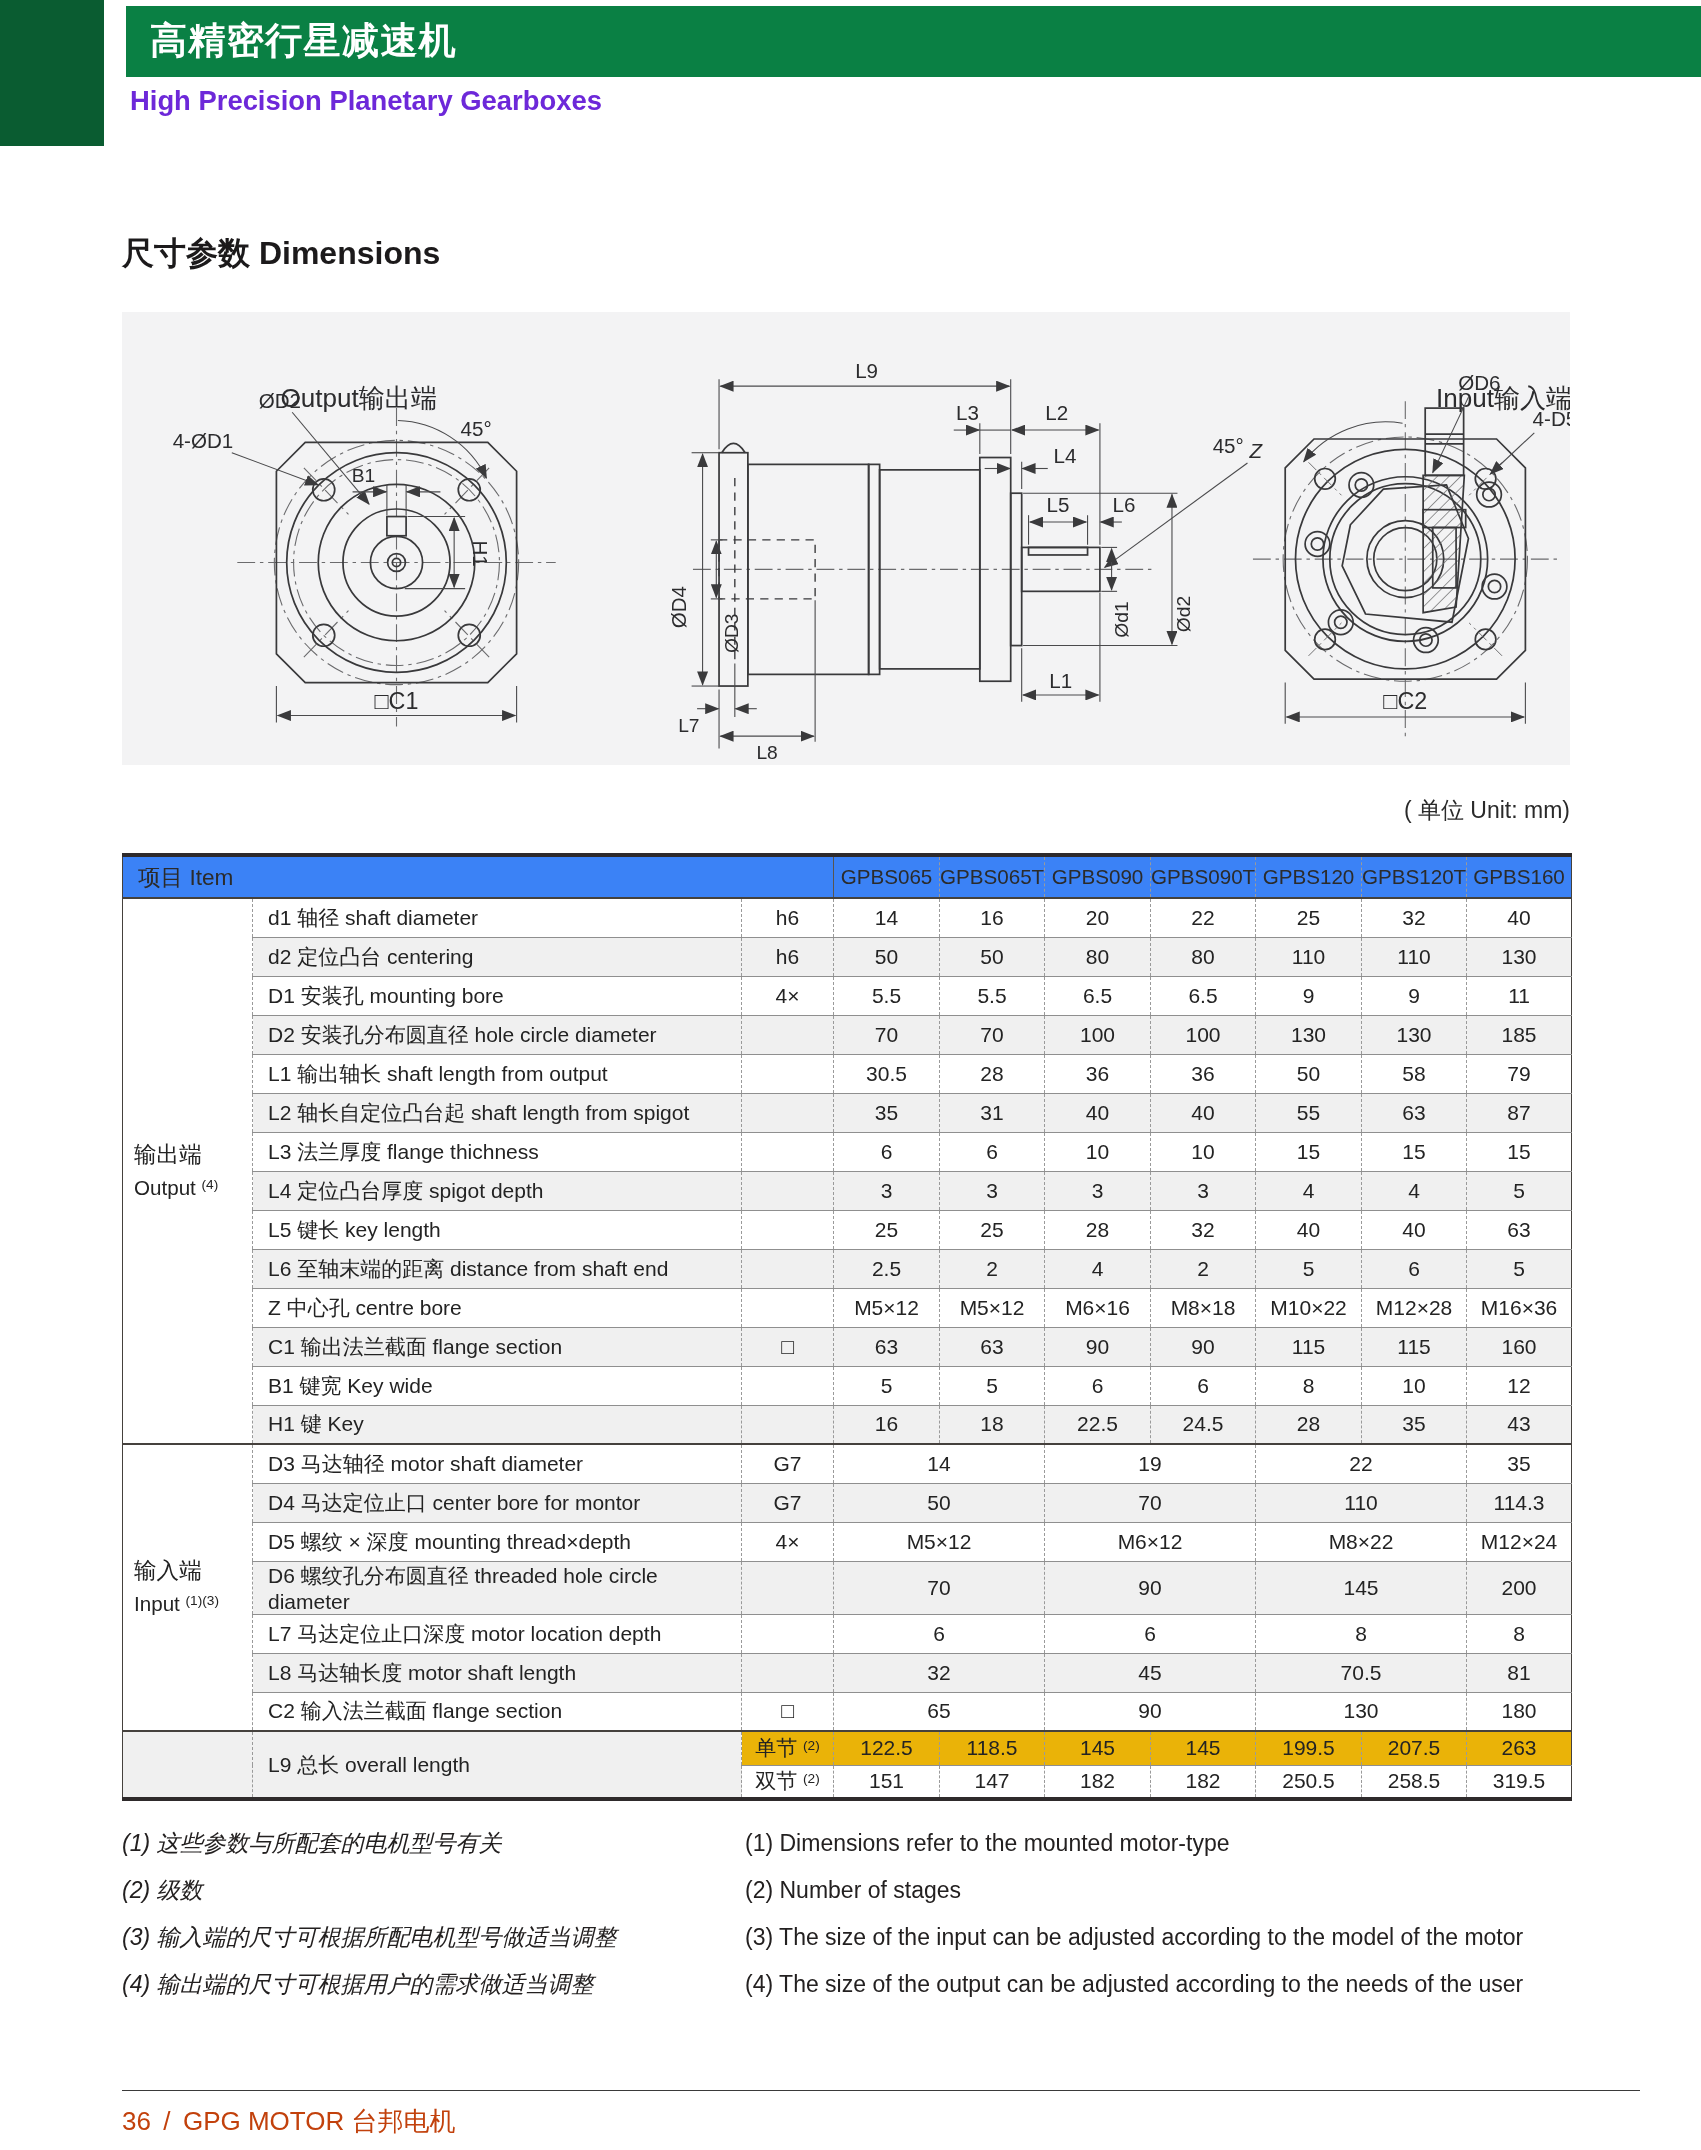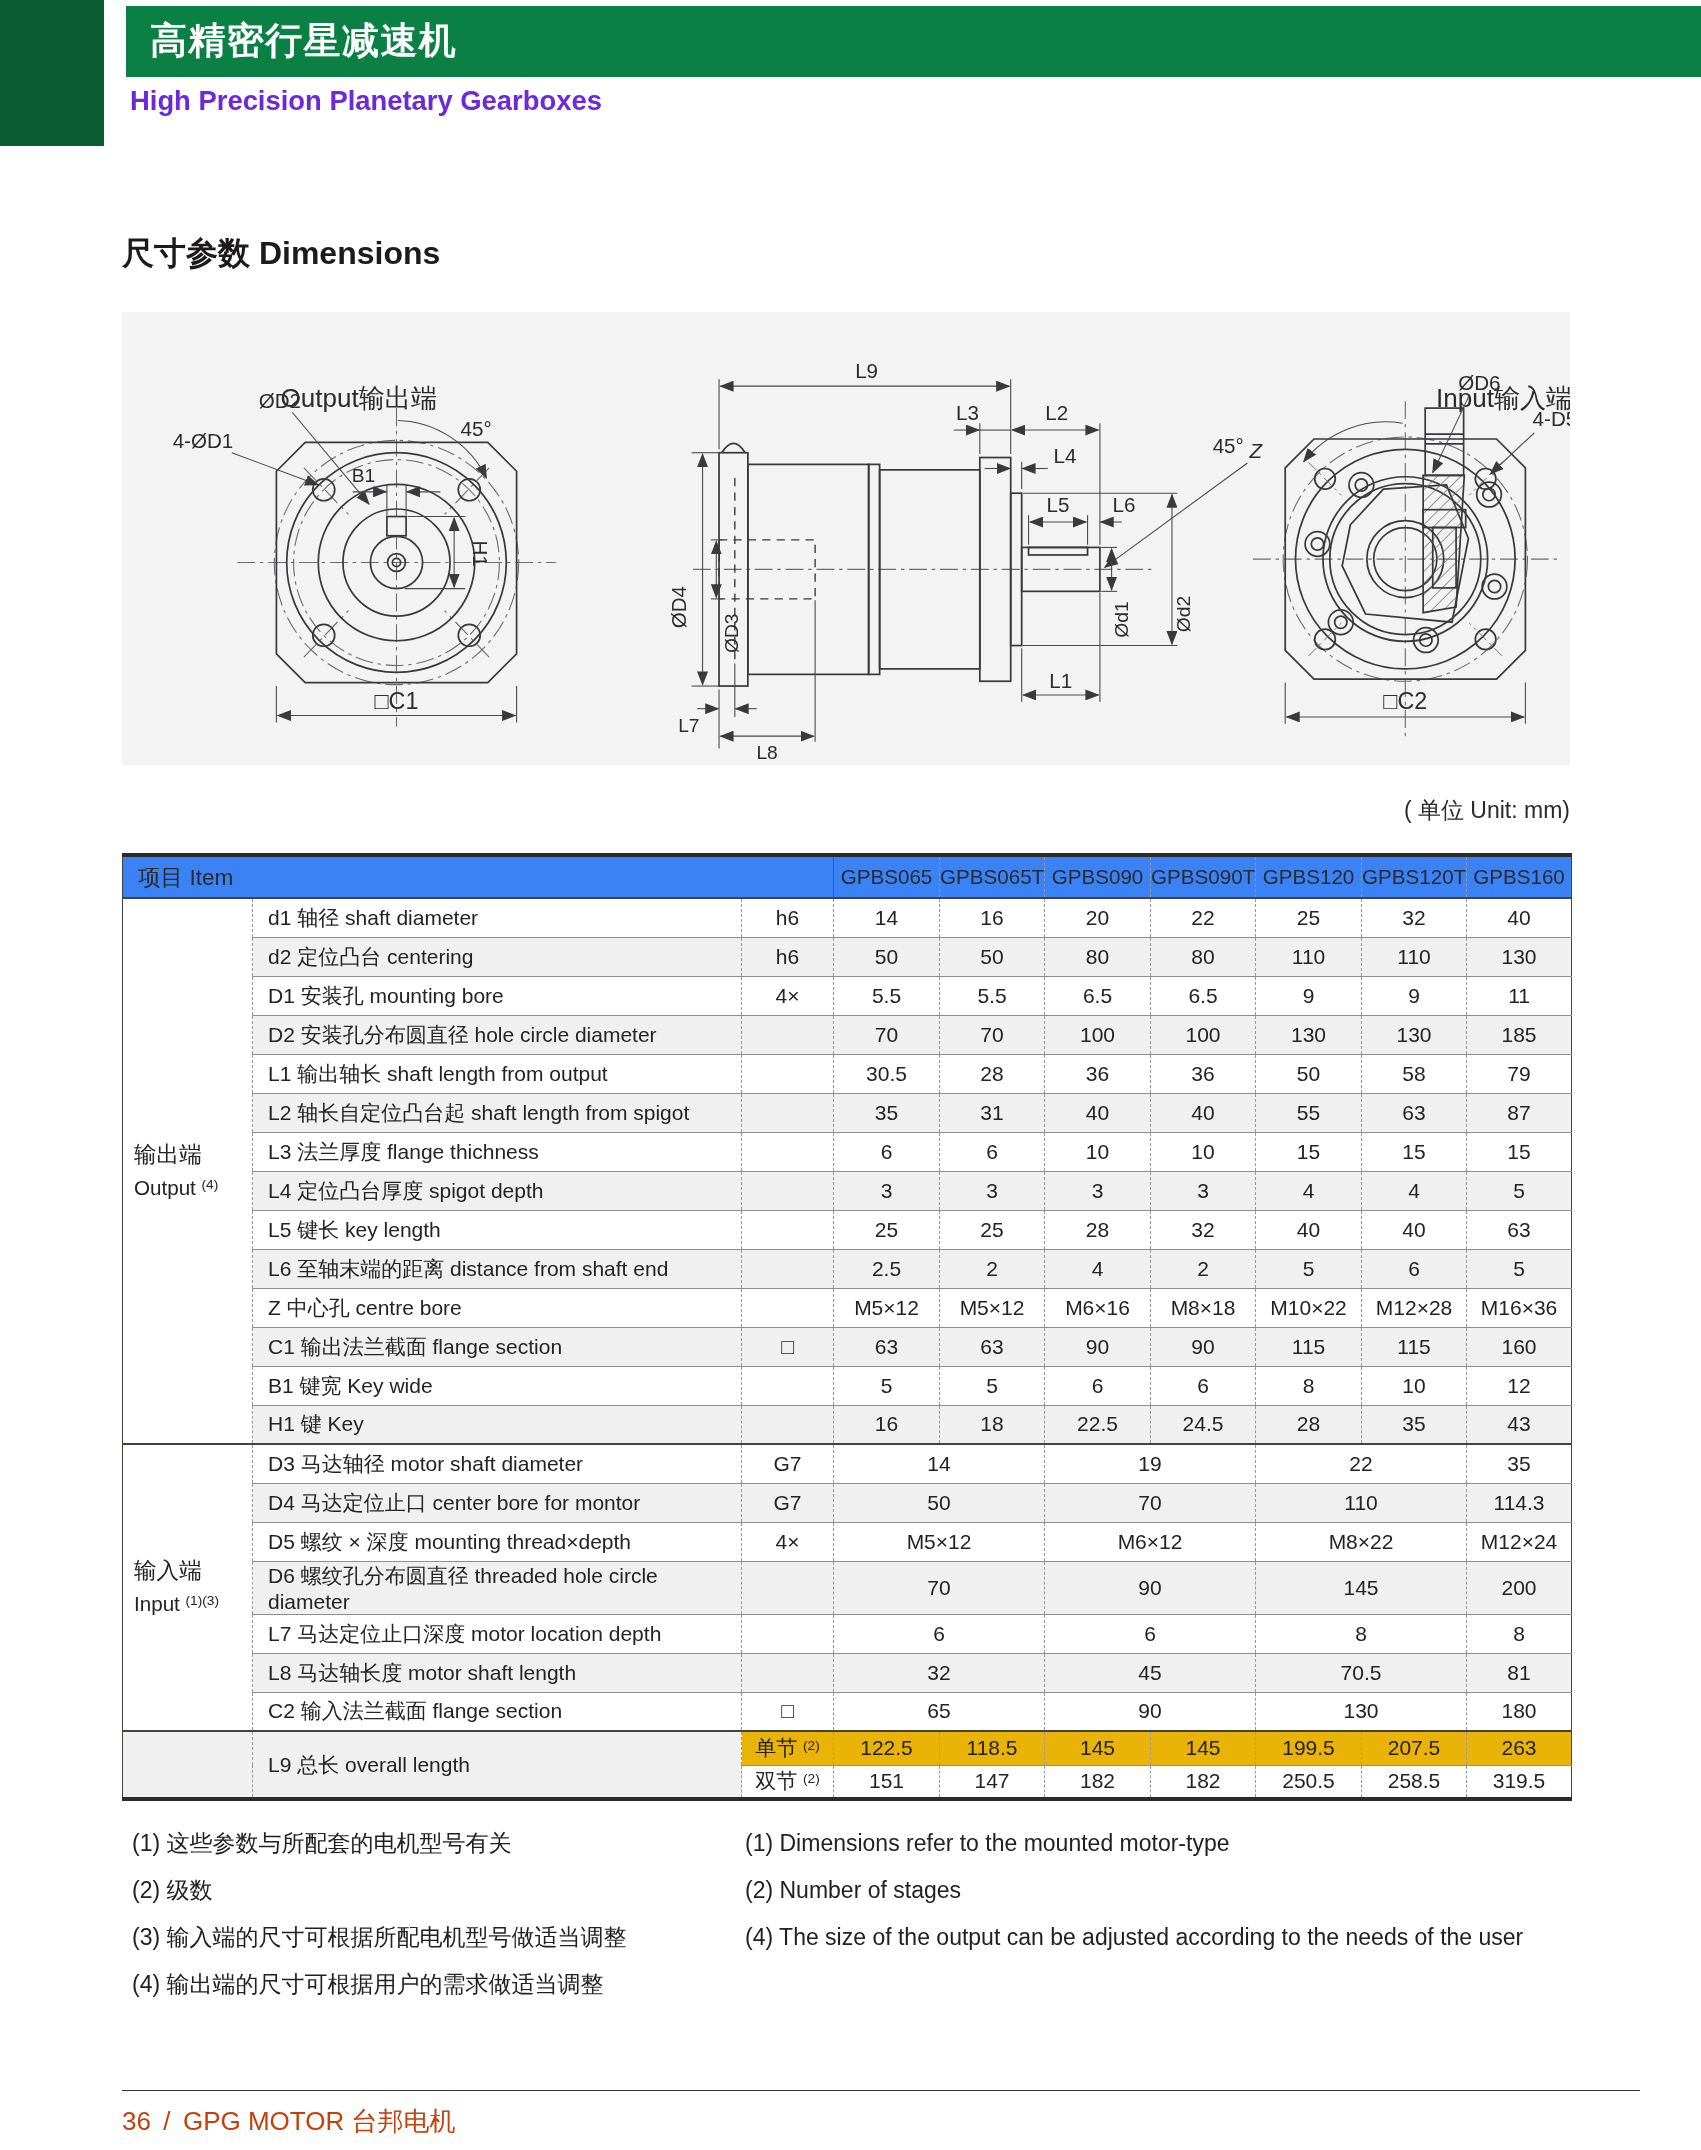--- a/index.html
+++ b/index.html
@@ -34,21 +34,21 @@
   #dim-table td.qual,#dim-table td.val{text-align:center;}
   #dim-table tr.alt td{background:#f0f0f0;}
   #dim-table tr.l9a,#dim-table tr.l9b{height:34px;}
   #dim-table tr.l9a td{background:#eab308;}
   #dim-table tr.l9b td{background:#ffffff;}
   #dim-table td.l9g,#dim-table td.l9i{background:#f0f0f0 !important;}
   #dim-table sup{font-size:13.7px;vertical-align:5.5px;}
   
   .fn{position:absolute;top:1820px;font-size:23px;color:#232020;}
   .fn div{line-height:47px;white-space:nowrap;}
-  .fn-zh{left:132px;}
+  .fn-zh{left:122px;font-style:italic;}
   .fn-en{left:745px;}
   
   .footer-line{position:absolute;left:122px;top:2090px;width:1518px;height:0;border-top:1.4px solid #3a3a3a;}
   .footer{position:absolute;left:122px;top:2104px;font-size:26px;color:#c2410c;}
   .footer .slash{margin:0 12.4px;}
   
   text{font-family:"Liberation Sans","DejaVu Sans",sans-serif;fill:#2c2c2e;}
 </style>
 </head>
 <body>
@@ -552,20 +552,21 @@
 
   <div class="fn fn-zh" id="fn-zh">
       <div>(1) 这些参数与所配套的电机型号有关</div>
       <div>(2) 级数</div>
       <div>(3) 输入端的尺寸可根据所配电机型号做适当调整</div>
       <div>(4) 输出端的尺寸可根据用户的需求做适当调整</div>
     </div>
   <div class="fn fn-en" id="fn-en">
       <div>(1) Dimensions refer to the mounted motor-type</div>
       <div>(2) Number of stages</div>
+      <div>(3) The size of the input can be adjusted according to the model of the motor</div>
       <div>(4) The size of the output can be adjusted according to the needs of the user</div>
     </div>
 
   <div class="footer-line"></div>
   <div class="footer">
     <span>36</span><span class="slash">/</span><span>GPG MOTOR 台邦电机</span>
   </div>
 </div>
 
 

